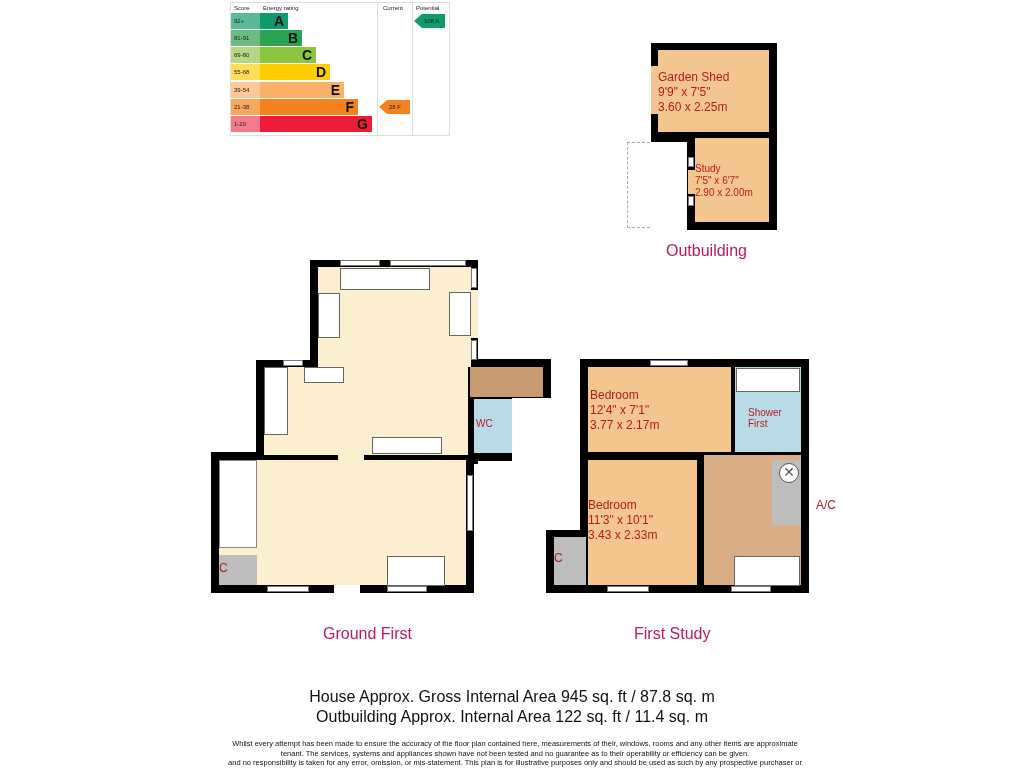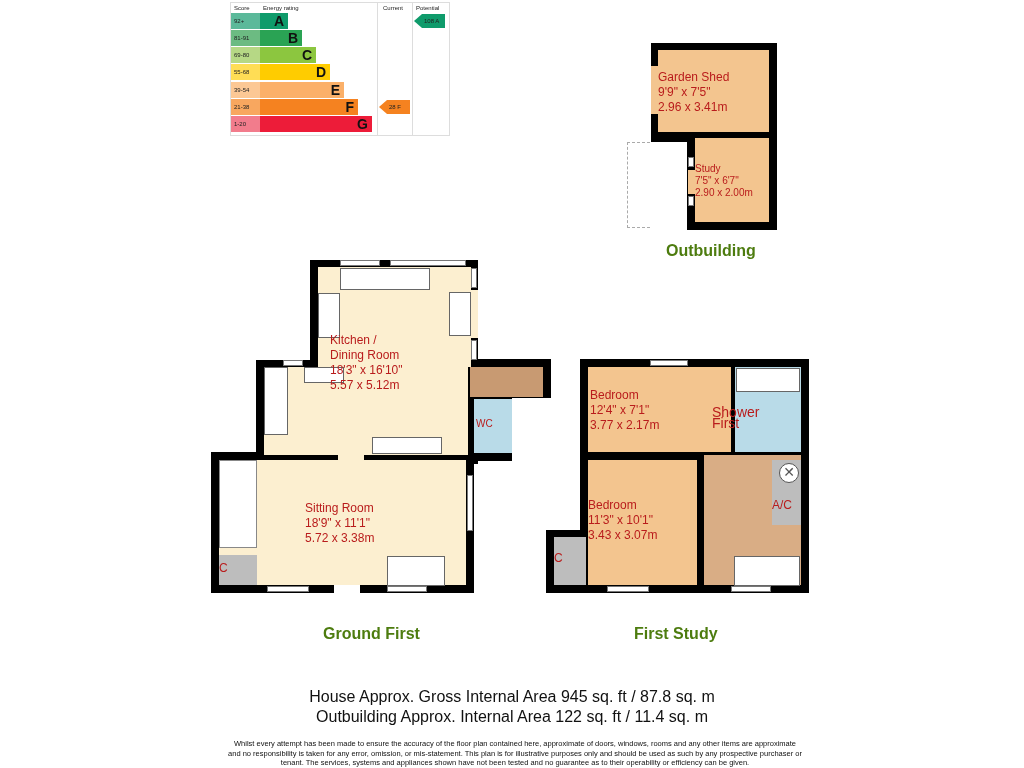--- a/index.html
+++ b/index.html
@@ -11,21 +11,21 @@
   .epc .row{position:absolute;left:0;height:16px;}
   .epc .score{position:absolute;left:0;width:29px;height:16px;font-size:6px;line-height:16px;padding-left:3px;box-sizing:border-box;color:#222;}
   .epc .bar{position:absolute;left:29px;height:16px;font-weight:bold;font-size:14px;line-height:16px;text-align:right;padding-right:4px;box-sizing:border-box;color:#111;}
   .epc .vline{position:absolute;top:0;bottom:0;width:1px;background:#ddd;}
   .epc .arrow{position:absolute;height:14px;font-size:6px;line-height:14px;color:#222;padding-left:10px;box-sizing:border-box;clip-path:polygon(8px 0,100% 0,100% 100%,8px 100%,0 50%);}
   
   .wall{position:absolute;background:#000;}
   .room{position:absolute;}
   .lbl{position:absolute;text-align:left;font-size:12px;line-height:15px;color:#b91c1c;}
   .lbl.sm{font-size:10px;line-height:12px;}
-  .floor-title{position:absolute;font-weight:bold;font-size:16px;color:#4d7c0f;}
+  .floor-title{position:absolute;font-weight:normal;font-size:16px;color:#be185d;}
   .win{position:absolute;background:#fff;border:1px solid #777;box-sizing:border-box;}
   .dash{position:absolute;border:1px dashed #aaa;box-sizing:border-box;}
   .area{position:absolute;left:0;width:1024px;text-align:center;font-size:16px;line-height:19px;color:#111;}
   .disc{position:absolute;left:190px;width:650px;text-align:center;font-size:7.5px;line-height:9.5px;color:#111;}
   .fixture{position:absolute;background:#fff;border:1px solid #666;box-sizing:border-box;}
 </style>
 </head>
 <body>
 
 <div class="abs epc">
@@ -78,21 +78,21 @@
   <div class="room" style="left:651px;top:66px;width:7px;height:48px;background:#f3c58f"></div>
   <div class="wall" style="left:651px;top:138px;width:40px;height:4px"></div>
   <div class="room" style="left:651px;top:142px;width:36px;height:88px;background:#fff"></div>
   <div class="win" style="left:688px;top:157px;width:6px;height:10px"></div>
   <div class="win" style="left:688px;top:196px;width:6px;height:10px"></div>
   <div class="room" style="left:688px;top:170px;width:7px;height:24px;background:#f3c58f"></div>
 
   <div class="lbl" style="left:658px;top:70px;width:111px;">
     <div>Garden Shed</div>
     <div>9'9" x 7'5"</div>
-    <div>2.96 x 3.41m</div>
+    <div>3.60 x 2.25m</div>
   </div>
   <div class="lbl sm" style="left:695px;top:163px;width:74px;">
     <div>Study</div>
     <div>7'5" x 6'7"</div>
     <div>2.90 x 2.00m</div>
   </div>
   <div class="floor-title" style="left:666px;top:242px">Outbuilding</div>
 </div>
 
 <div class="abs" style="left:0;top:0;width:1024px;height:660px;">
@@ -126,31 +126,20 @@
   <div class="win" style="left:471px;top:268px;width:6px;height:20px"></div>
   <div class="win" style="left:471px;top:340px;width:6px;height:20px"></div>
   <div class="room" style="left:471px;top:290px;width:7px;height:48px;background:#fcefd0"></div>
   <div class="win" style="left:283px;top:360px;width:20px;height:6px"></div>
   <div class="win" style="left:467px;top:475px;width:6px;height:56px"></div>
   <div class="win" style="left:267px;top:586px;width:42px;height:6px"></div>
   <div class="win" style="left:387px;top:586px;width:40px;height:6px"></div>
   <div class="room" style="left:334px;top:585px;width:26px;height:8px;background:#fff"></div>
   <div class="room" style="left:338px;top:452px;width:26px;height:8px;background:#fcefd0"></div>
 
-  <div class="lbl" style="left:330px;top:333px;width:120px">
-    <div>Kitchen /</div>
-    <div>Dining Room</div>
-    <div>18'3" x 16'10"</div>
-    <div>5.57 x 5.12m</div>
-  </div>
-  <div class="lbl" style="left:305px;top:501px;width:130px">
-    <div>Sitting Room</div>
-    <div>18'9" x 11'1"</div>
-    <div>5.72 x 3.38m</div>
-  </div>
   <div class="lbl sm" style="left:476px;top:418px;width:34px">WC</div>
   <div class="lbl" style="left:219px;top:561px;width:38px">C</div>
   <div class="floor-title" style="left:323px;top:625px">Ground First</div>
 </div>
 
 <div class="abs" style="left:0;top:0;width:1024px;height:660px;">
   <div class="wall" style="left:580px;top:359px;width:229px;height:234px"></div>
   <div class="wall" style="left:546px;top:530px;width:40px;height:63px"></div>
 
   <div class="room" style="left:588px;top:367px;width:143px;height:85px;background:#f3c58f"></div>
@@ -168,30 +157,30 @@
   <div class="win" style="left:731px;top:586px;width:40px;height:6px"></div>
 
   <div class="lbl" style="left:590px;top:388px;width:140px">
     <div>Bedroom</div>
     <div>12'4" x 7'1"</div>
     <div>3.77 x 2.17m</div>
   </div>
   <div class="lbl" style="left:588px;top:498px;width:112px">
     <div>Bedroom</div>
     <div>11'3" x 10'1"</div>
-    <div>3.43 x 3.07m</div>
+    <div>3.43 x 2.33m</div>
   </div>
-  <div class="lbl sm" style="left:712px;top:407px;width:38px;font-size:14px;line-height:11px">
+  <div class="lbl sm" style="left:748px;top:407px;width:38px;font-size:10px;line-height:11px">
     <div>Shower</div>
     <div>First</div>
   </div>
-  <div class="lbl" style="left:772px;top:498px;width:29px">A/C</div>
+  <div class="lbl" style="left:816px;top:498px;width:29px">A/C</div>
   <div class="lbl" style="left:554px;top:551px;width:30px">C</div>
   <div class="floor-title" style="left:634px;top:625px">First Study</div>
 </div>
 
 <div class="area" style="top:687px">House Approx. Gross Internal Area 945 sq. ft / 87.8 sq. m</div>
 <div class="area" style="top:707px">Outbuilding Approx. Internal Area 122 sq. ft / 11.4 sq. m</div>
 <div class="disc" style="top:739px">
-  <div>Whilst every attempt has been made to ensure the accuracy of the floor plan contained here, approximate of doors, windows, rooms and any other items are approximate</div>
+  <div>Whilst every attempt has been made to ensure the accuracy of the floor plan contained here, measurements of their, windows, rooms and any other items are approximate</div>
+  <div>tenant. The services, systems and appliances shown have not been tested and no guarantee as to their operability or efficiency can be given.</div>
   <div>and no responsibility is taken for any error, omission, or mis-statement. This plan is for illustrative purposes only and should be used as such by any prospective purchaser or</div>
-  <div>tenant. The services, systems and appliances shown have not been tested and no guarantee as to their operability or efficiency can be given.</div>
 </div>
 
 </body></html>

